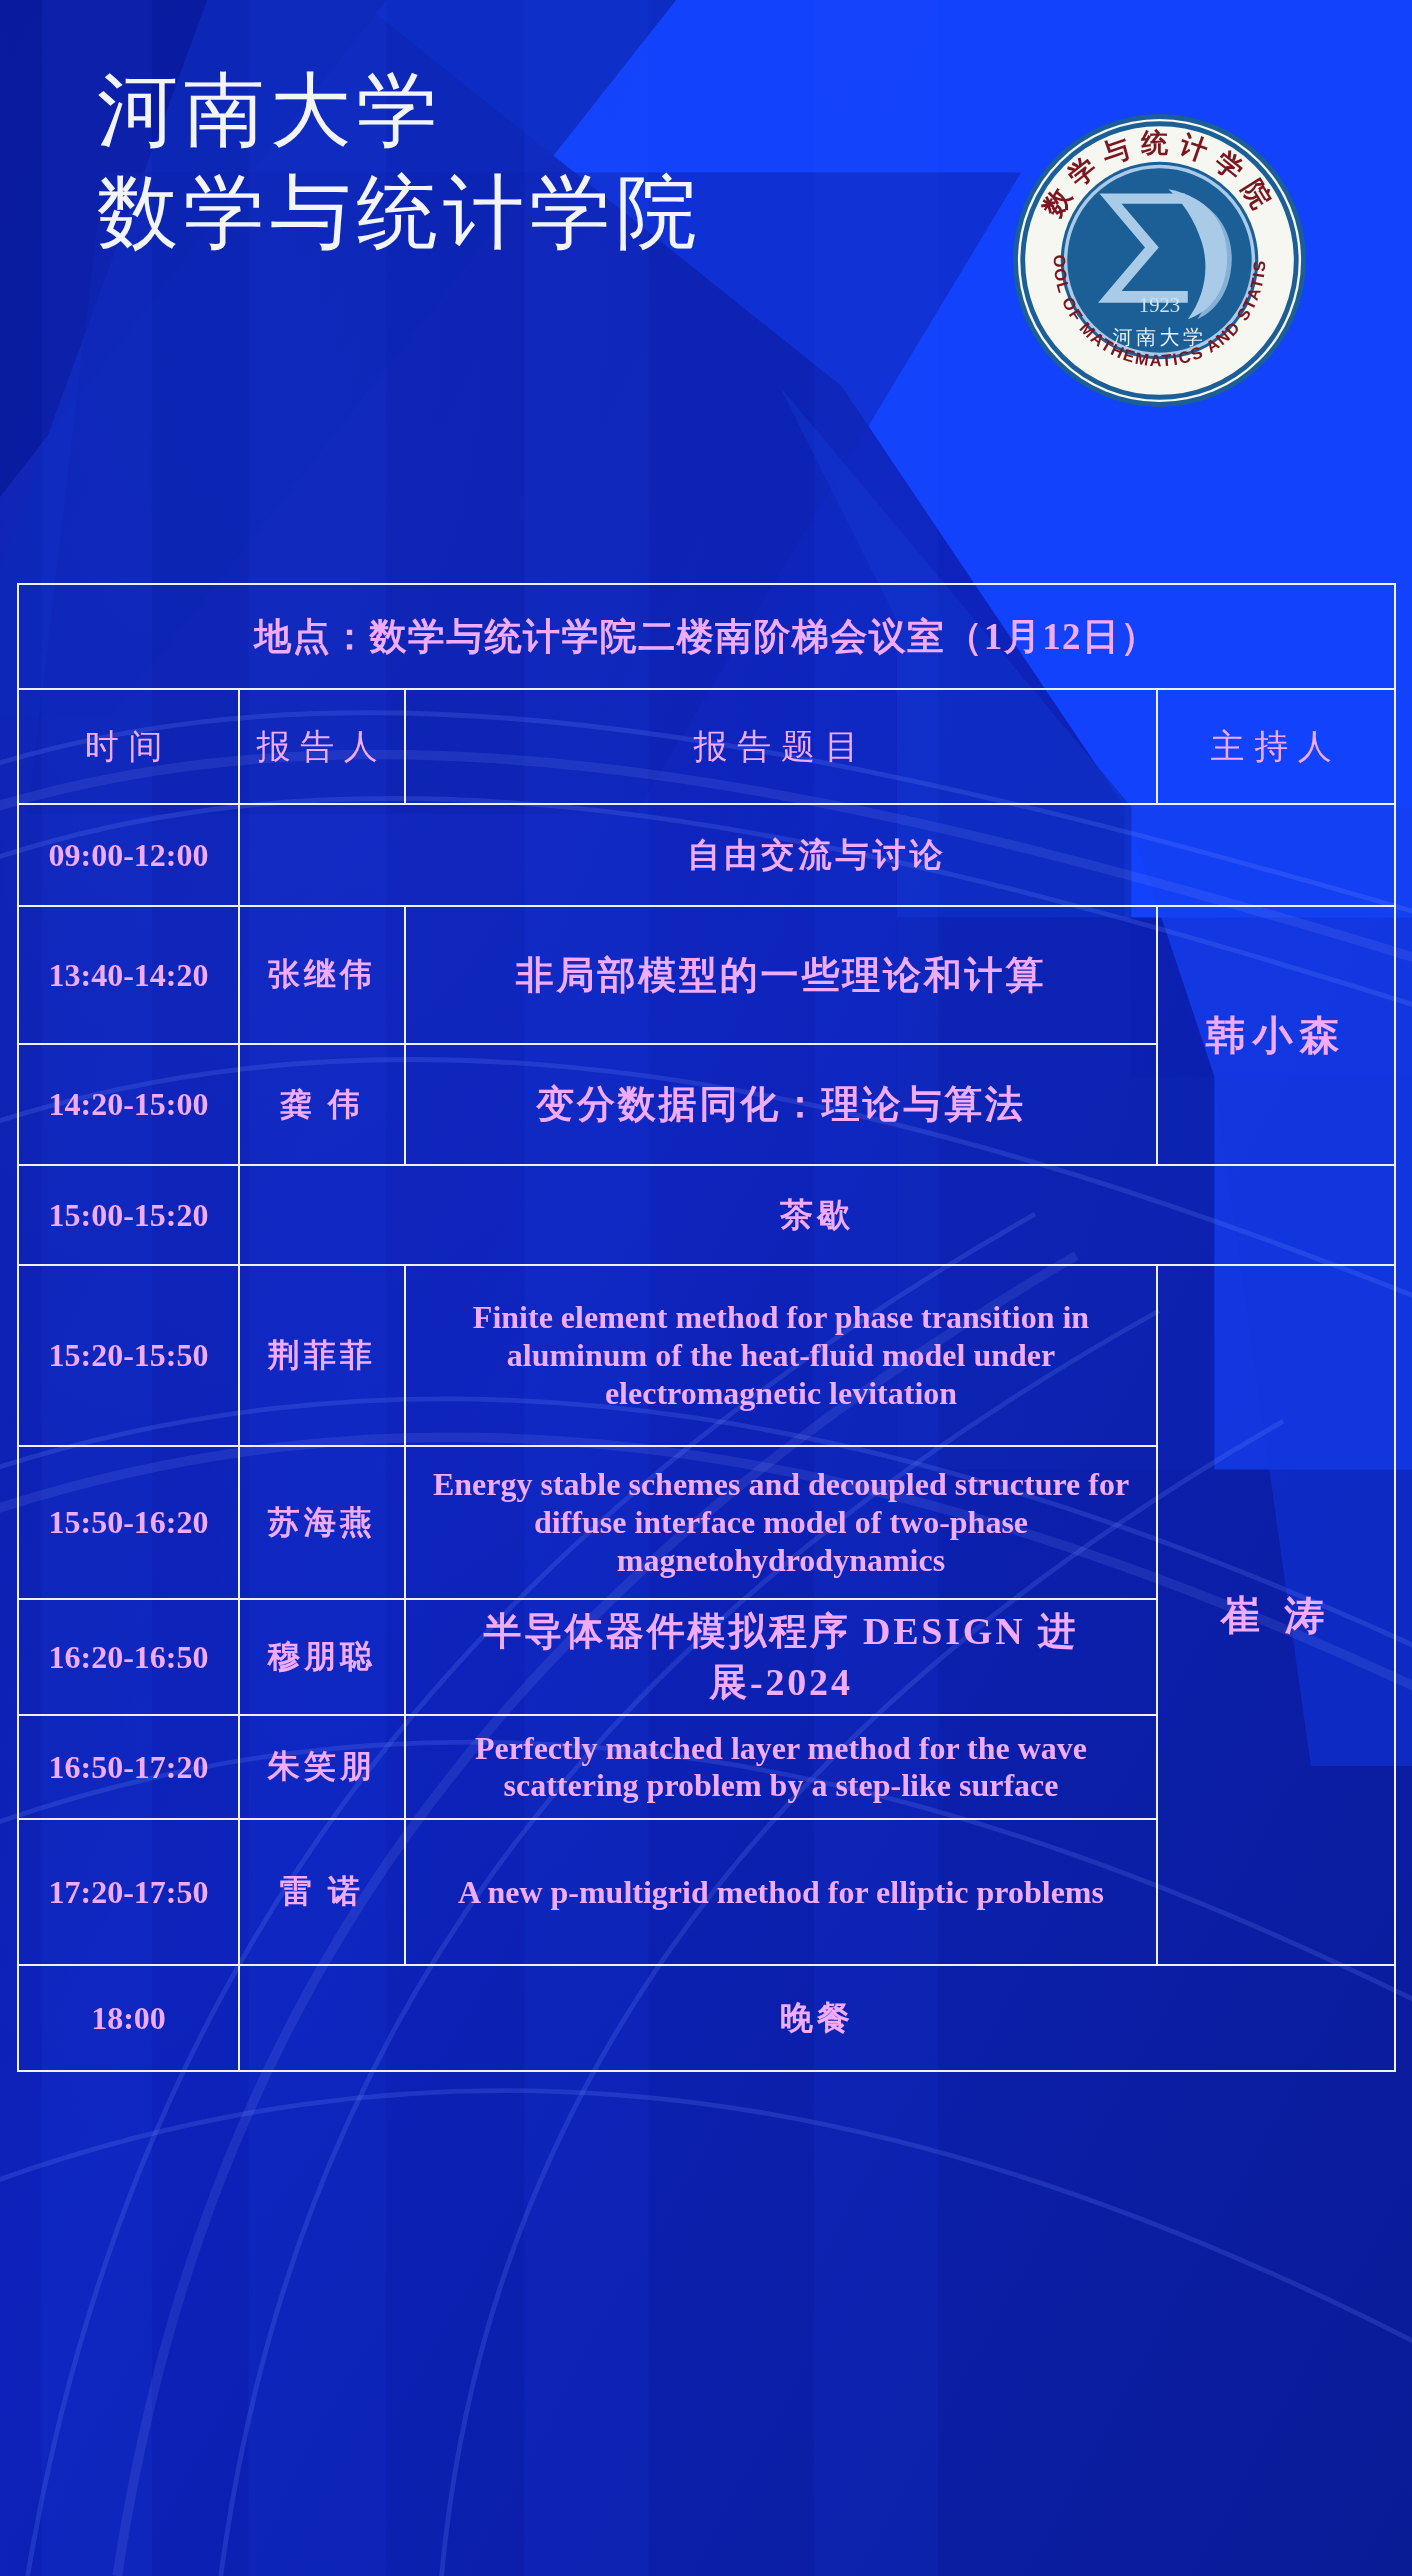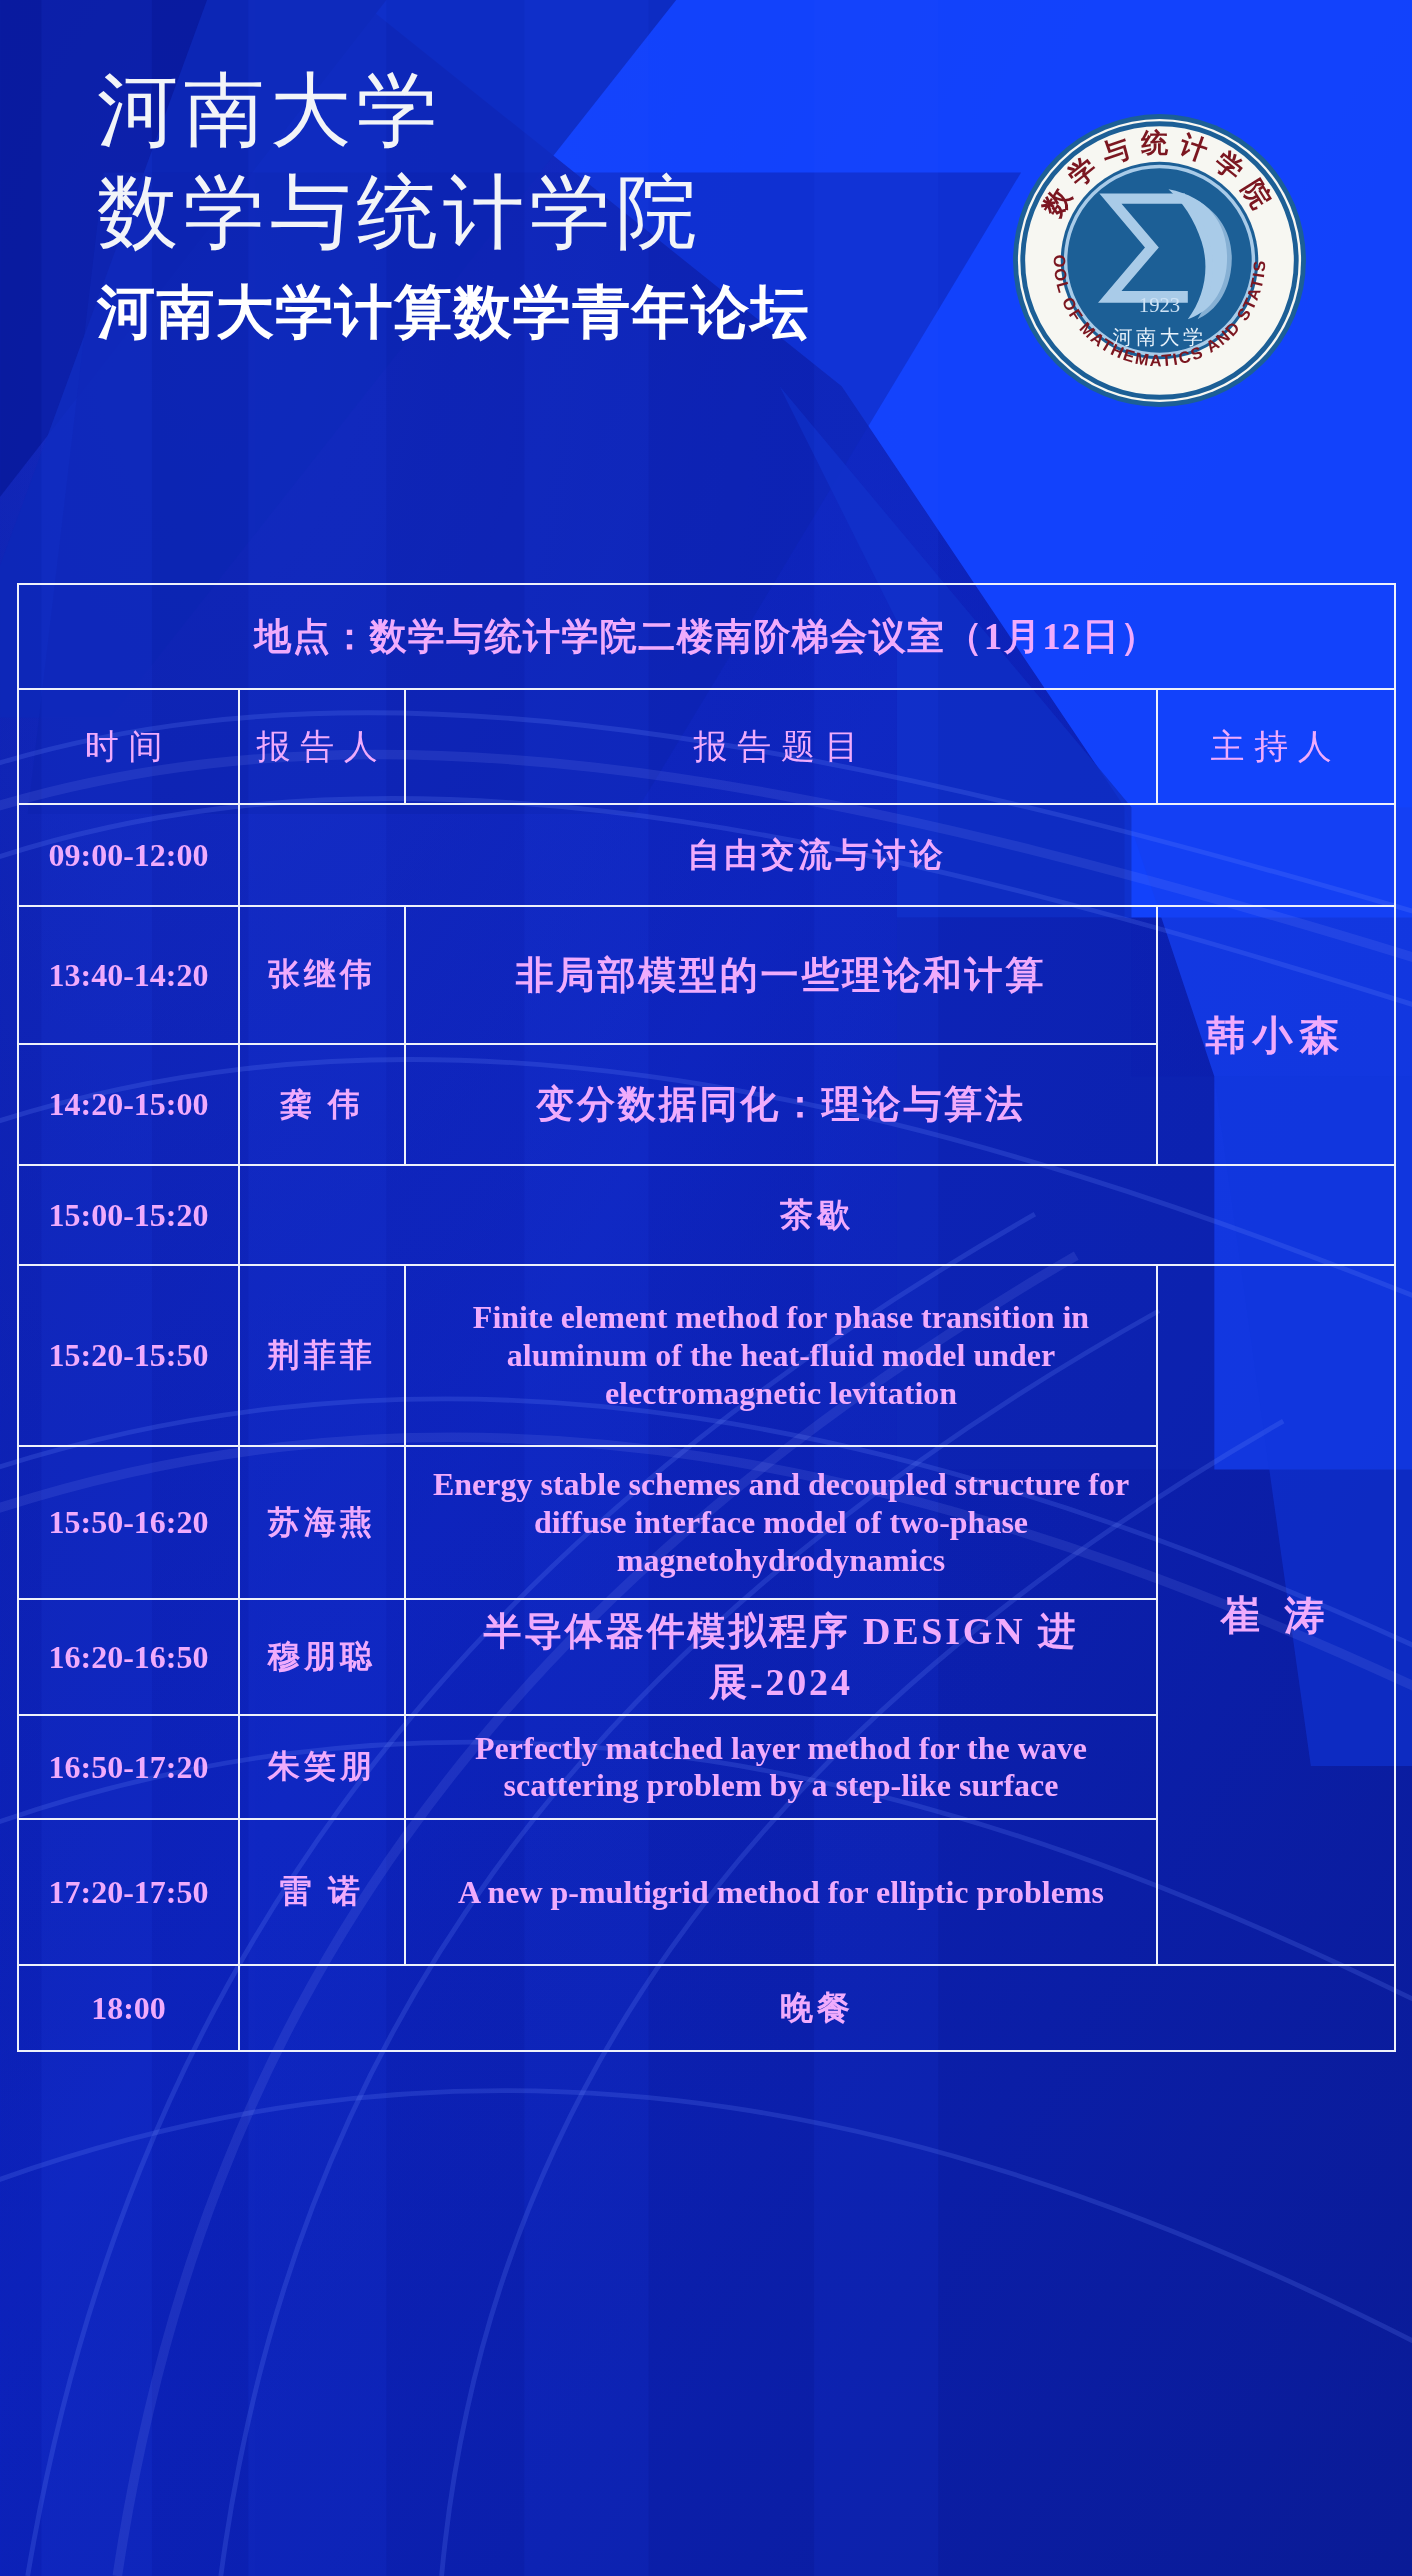--- a/index.html
+++ b/index.html
@@ -76,21 +76,21 @@
   .col-chair{width:238px;}
   .r-free{height:102px;}
   .r-1340{height:138px;}
   .r-1420{height:121px;}
   .r-1500{height:100px;margin-top:9px;}
   .r-1520{height:181px;}
   .r-1550{height:153px;}
   .r-1620{height:116px;}
   .r-1650{height:104px;}
   .r-1720{height:146px;}
-  .r-1800{height:86px;}
+  .r-1800{height:106px;}
 </style>
 </head>
 <body>
 
 <div id="bg">
   <svg width="1413" height="2576" viewBox="0 0 2048 3734" xmlns="http://www.w3.org/2000/svg" aria-hidden="true">
     <defs>
       <linearGradient id="gmain" x1="0" y1="0" x2="1" y2="1">
         <stop offset="0" stop-color="#0a1a9e"></stop>
         <stop offset="0.45" stop-color="#0c22bb"></stop>
@@ -143,21 +143,20 @@
       <path d="M -200 2260 C 620 1910 1410 2120 2248 2540"></path>
       <path d="M 170 3734 C 290 2930 700 2320 1560 1820"></path>
     </g>
   </svg>
 </div>
 
 <div class="header">
   <div class="title-block">
     <div class="line1">河南大学</div>
     <div class="line2">数学与统计学院</div>
-    <div class="line3">河南大学计算数学青年论坛</div>
   </div>
 
   <div class="seal">
     <svg width="297" height="297" viewBox="0 0 430 430" xmlns="http://www.w3.org/2000/svg">
       <defs>
         <path id="arcTop" d="M 58 215 A 157 157 0 0 1 372 215"></path>
         <path id="arcBot" d="M 62 215 A 153 153 0 0 0 368 215"></path>
       </defs>
       <circle cx="215" cy="215" r="212" fill="#1c5f96"></circle>
       <circle cx="215" cy="215" r="205" fill="#f7f7f2"></circle>

